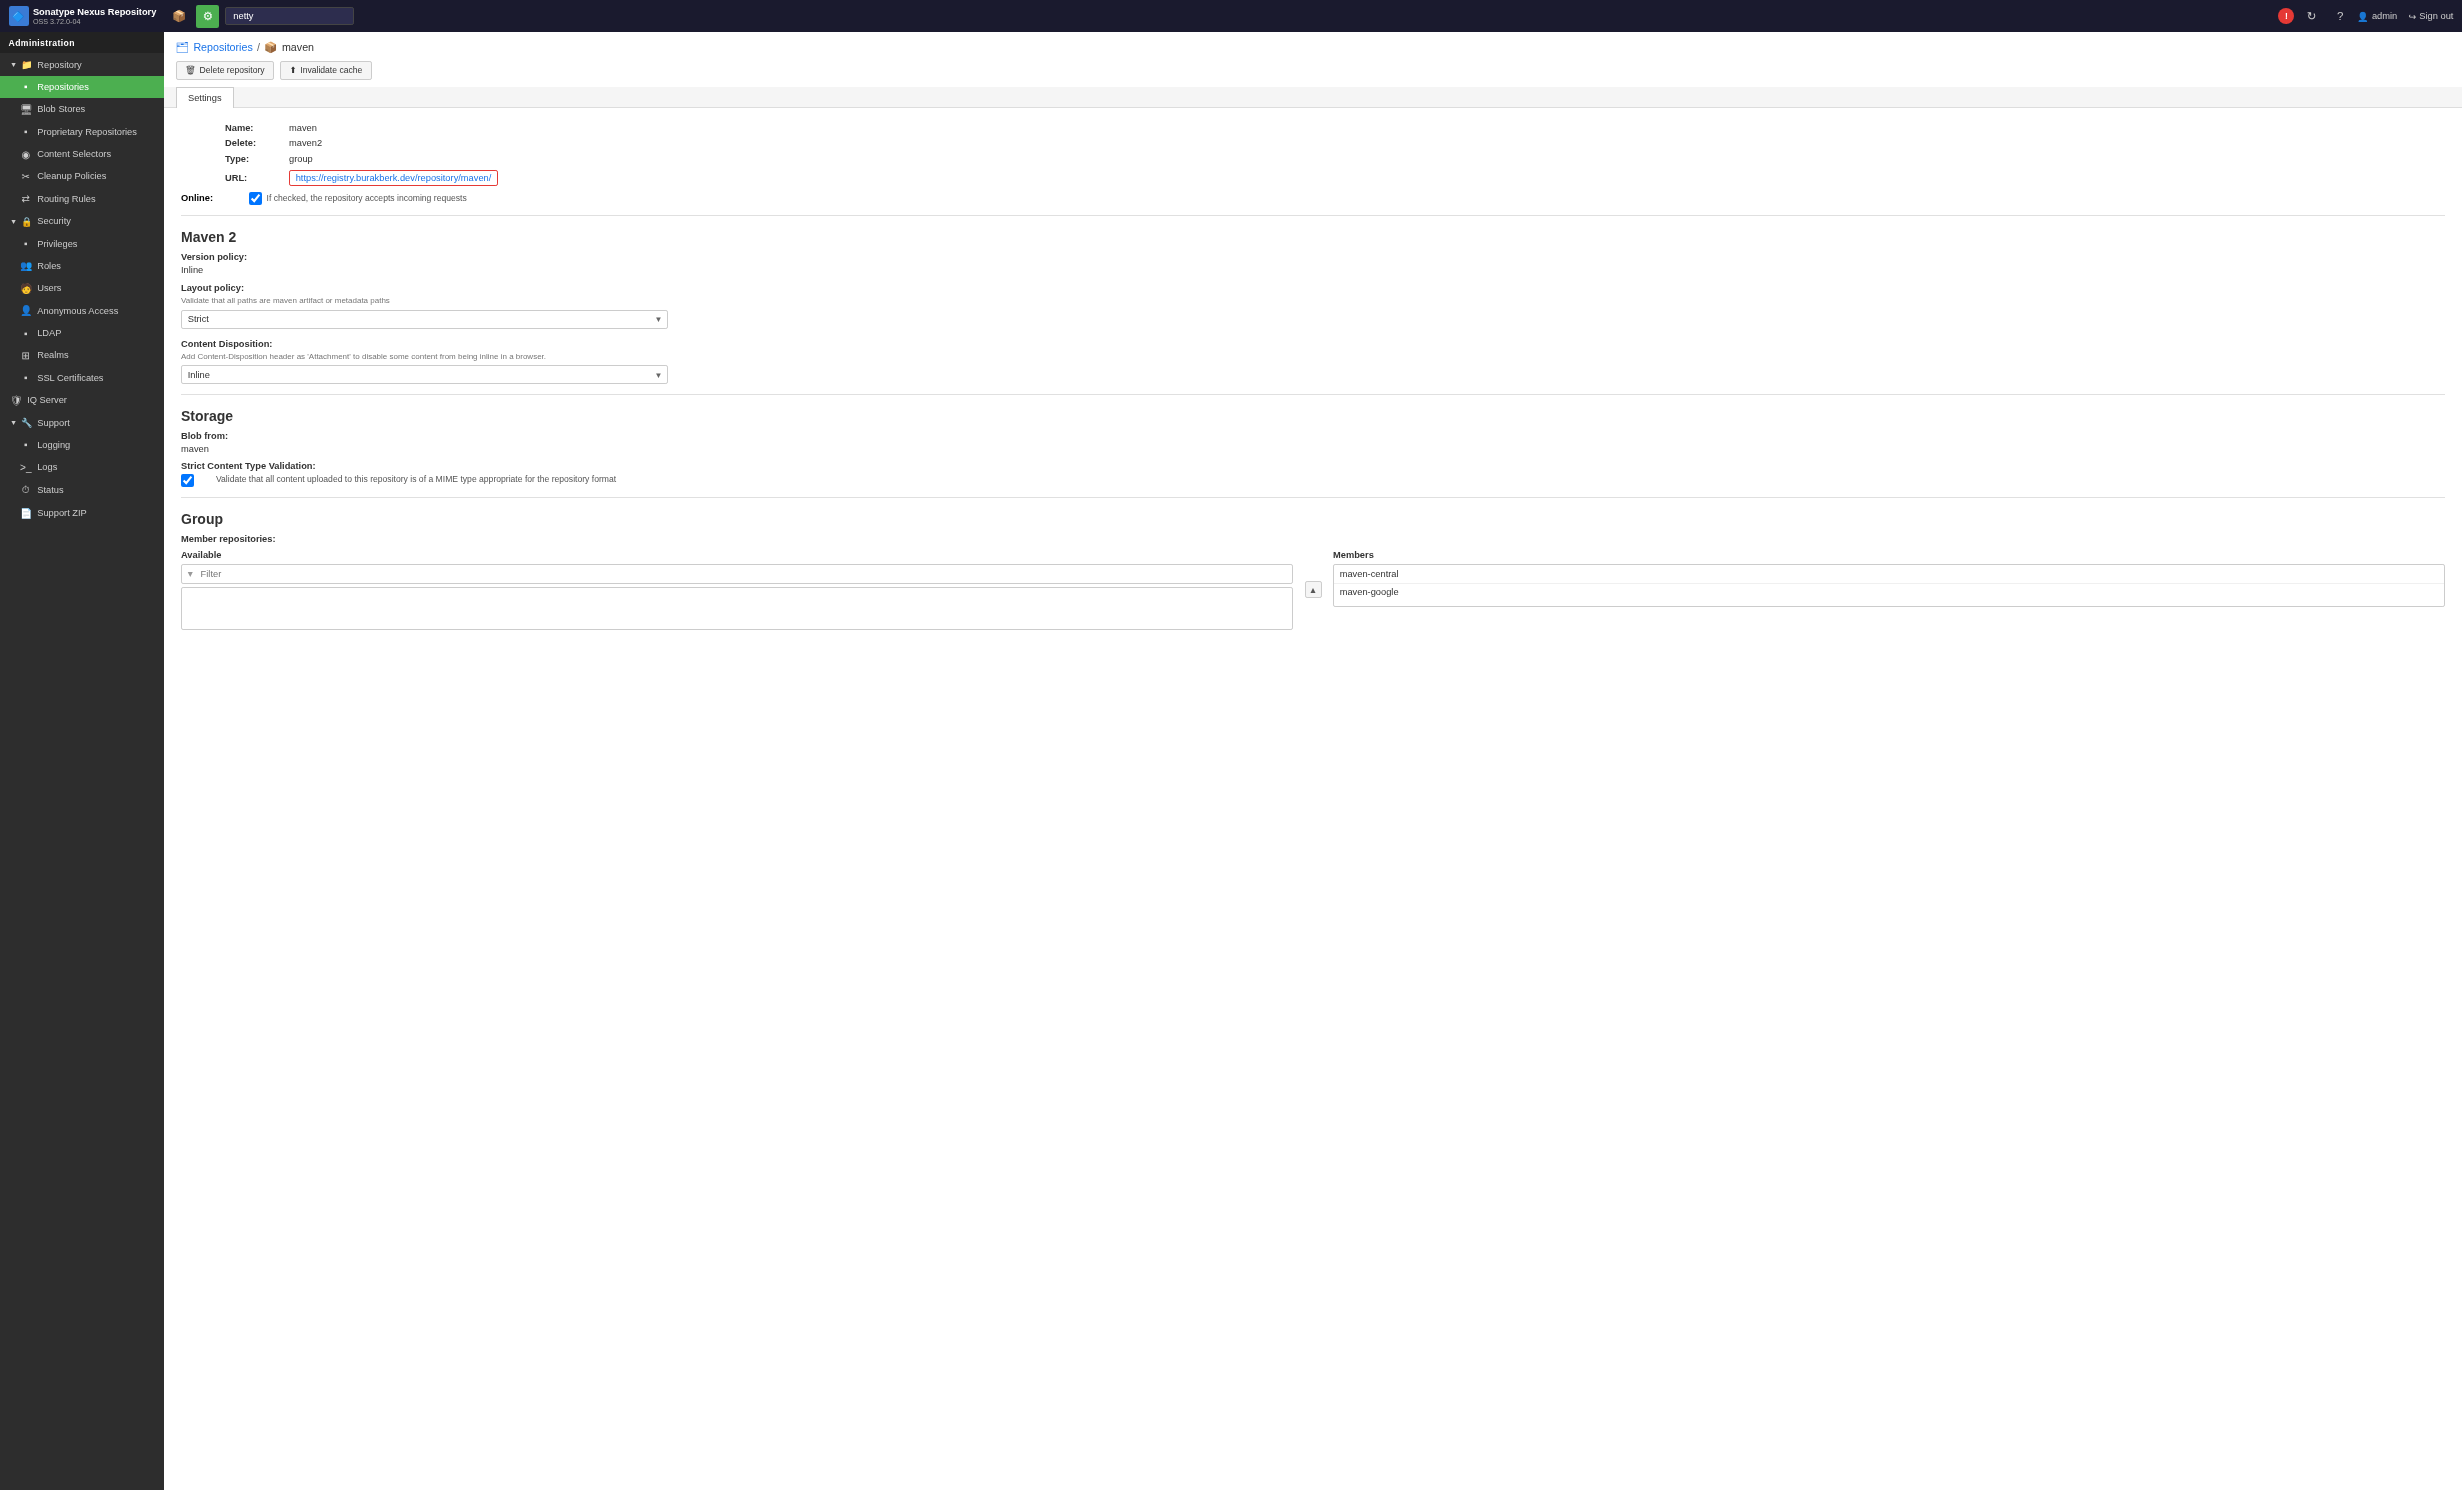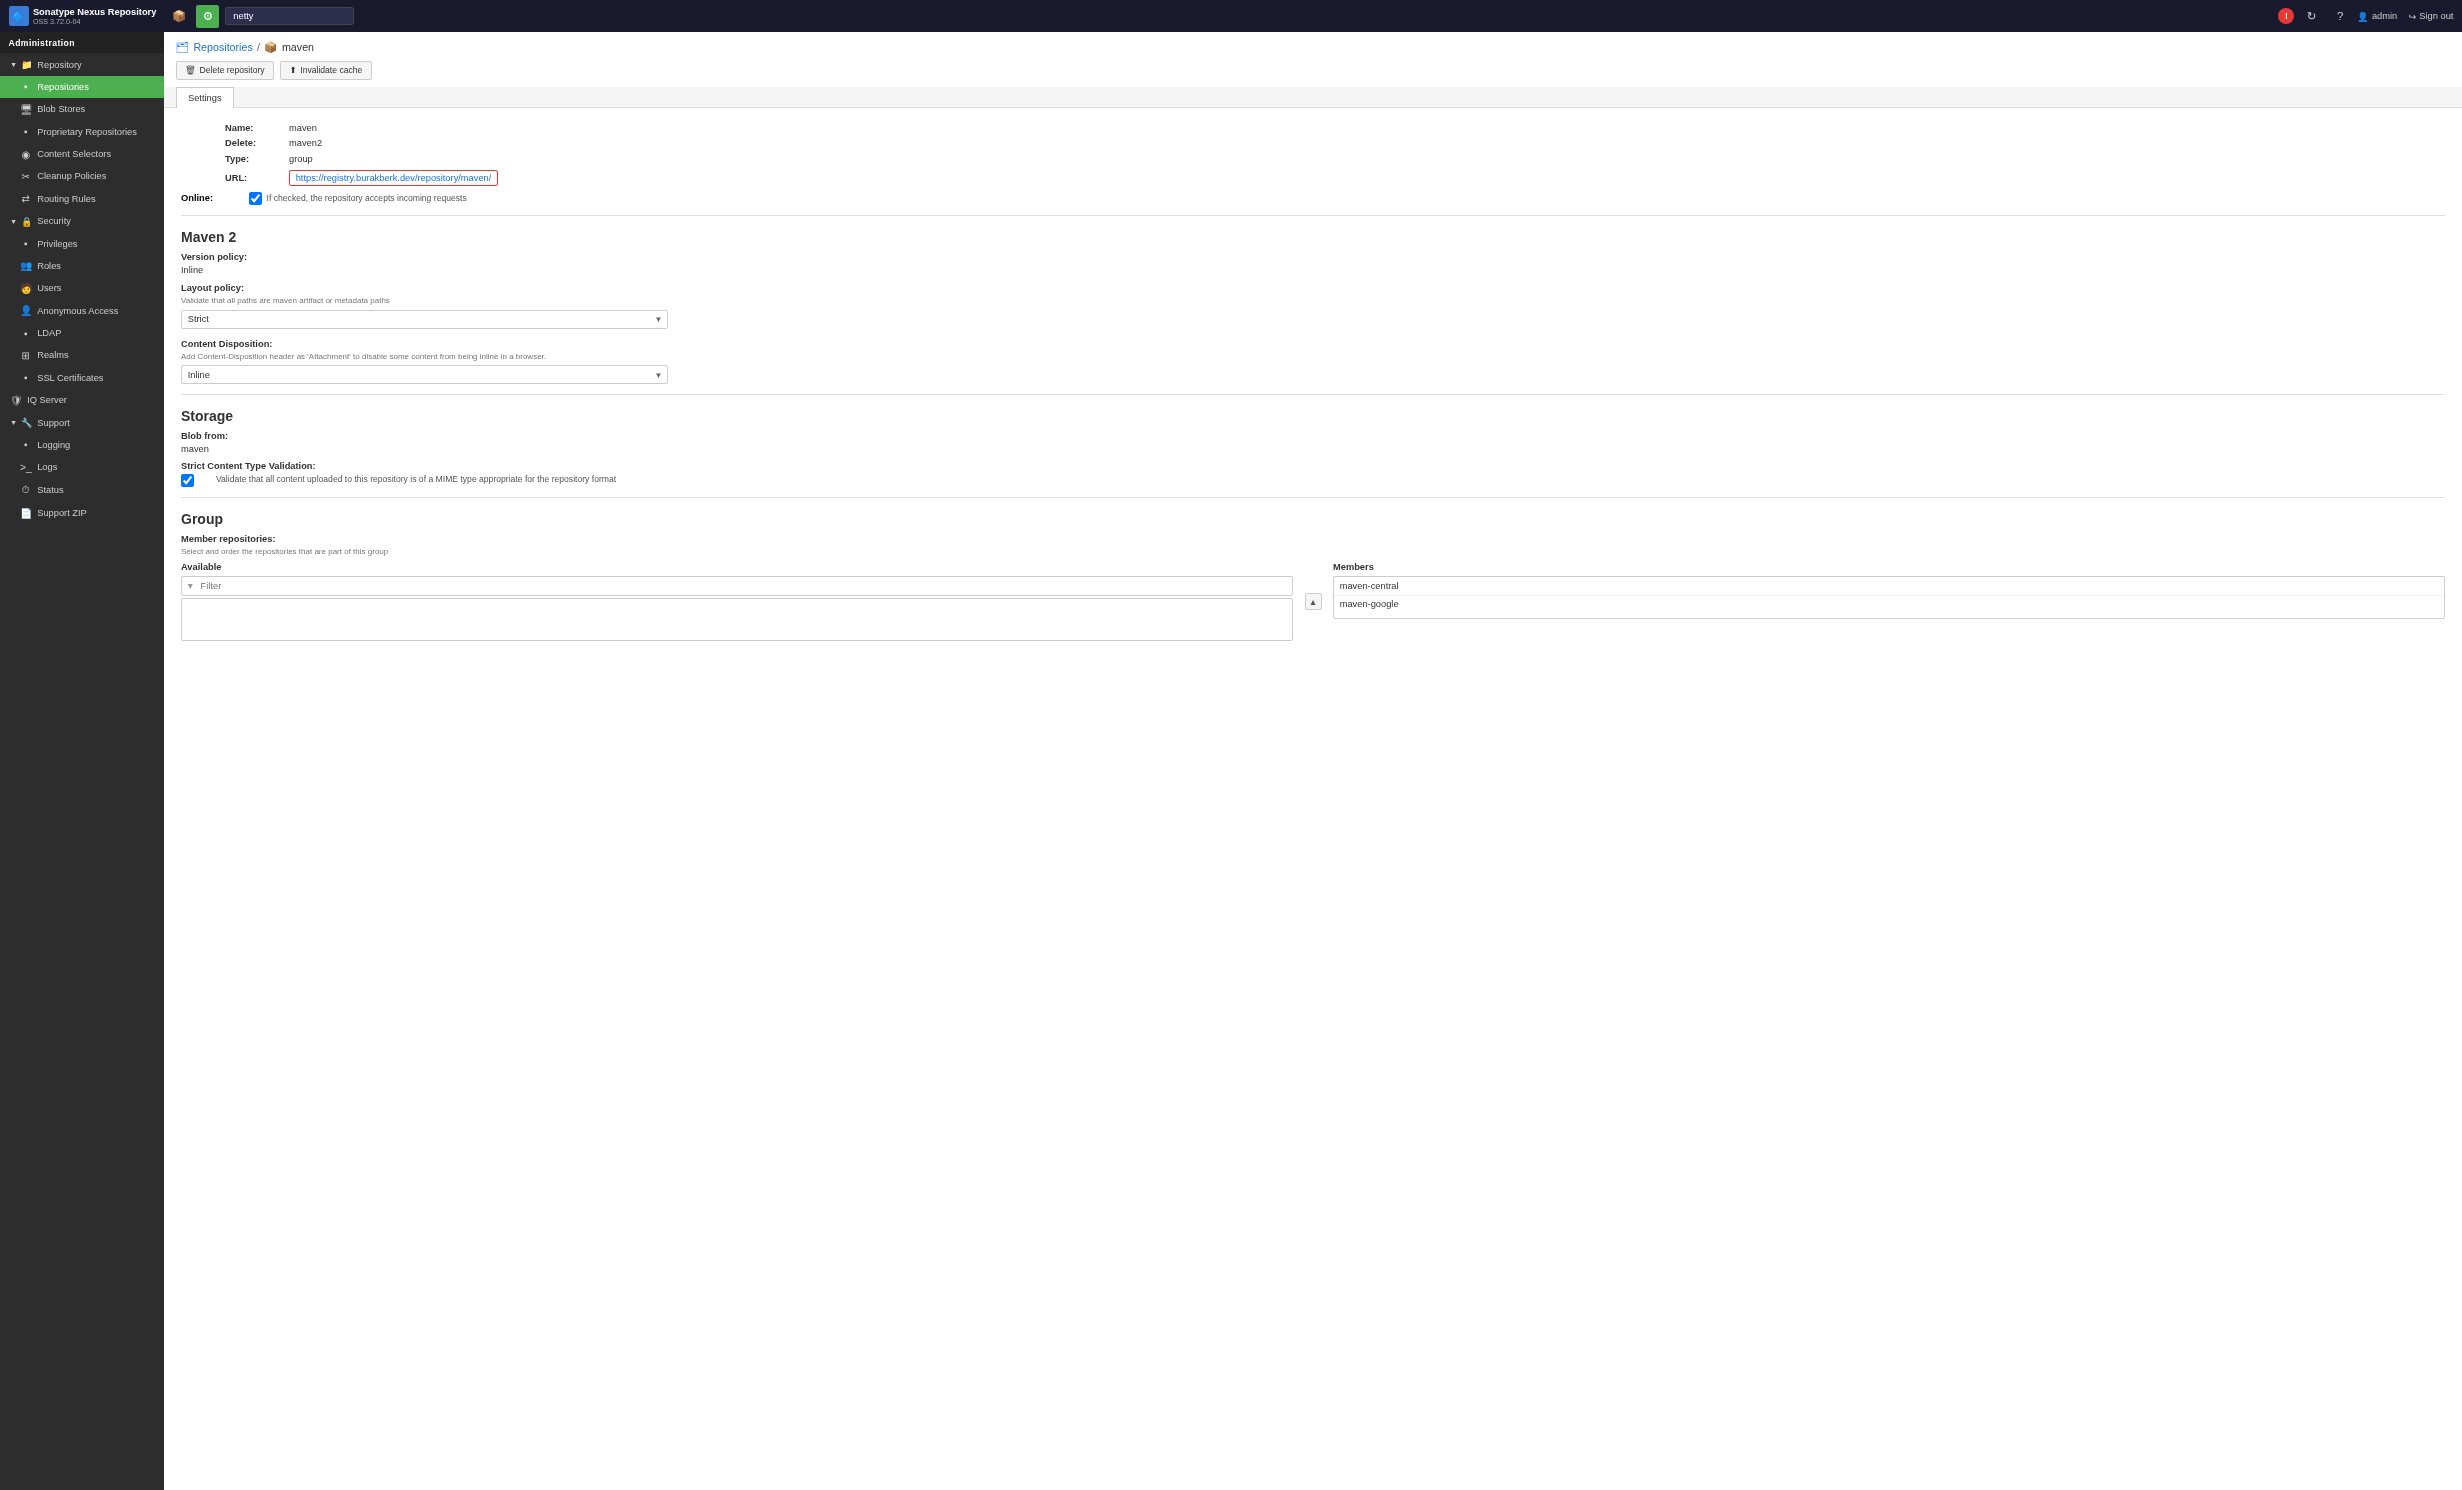--- a/index.html
+++ b/index.html
@@ -579,21 +579,20 @@
       <div class="checkbox-validation">
         <input type="checkbox" checked="" style="">
         <span>Validate that all content uploaded to this repository is of a MIME type appropriate for the repository format</span>
       </div>
 
       <hr class="divider">
 
       
       <div class="section-title">Group</div>
       <div class="sub-section-label">Member repositories:</div>
-      <div class="field-hint">Select and order the repositories that are part of this group</div>
 
       <div class="member-repos">
 
         <div class="available-col">
           <div class="member-col-title">Available</div>
           <div class="filter-input-wrap">
             <span class="filter-icon">▼</span>
             <input class="filter-input" type="text" placeholder="Filter" style="">
           </div>
           <div class="available-list"></div>

